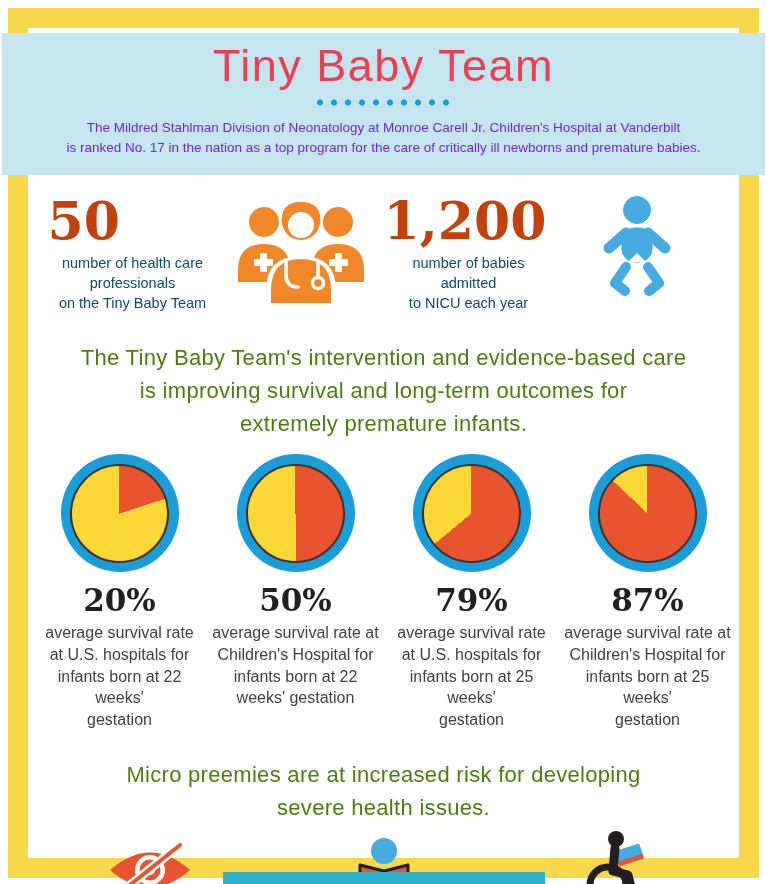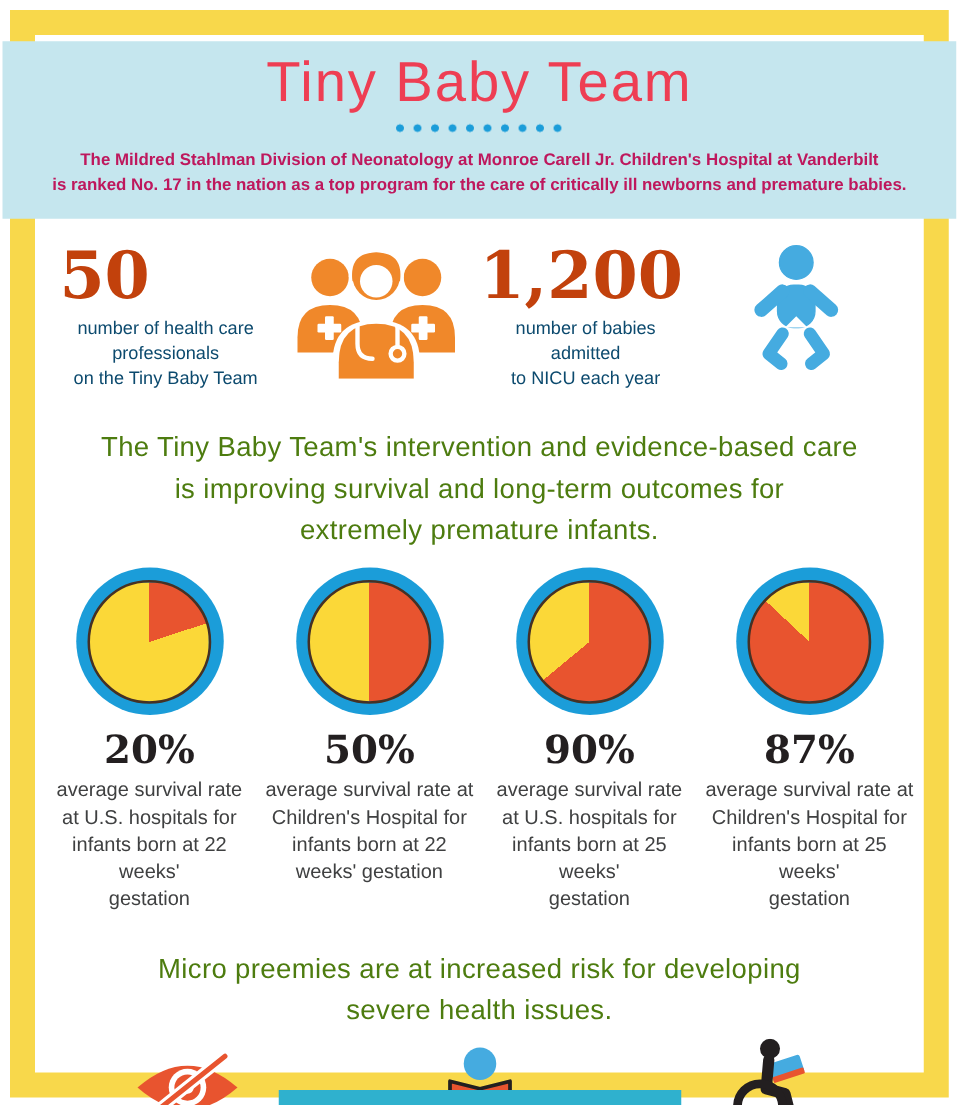--- a/index.html
+++ b/index.html
@@ -18,21 +18,21 @@
   }
   .title{
     font-size:45px;color:#ee3e53;letter-spacing:1.5px;line-height:1.1;font-weight:400;
   }
   .mini-dots{
     width:142px;height:7px;margin:8px auto 12px;
     background-image:radial-gradient(circle,#1b9dd9 0 2.9px,transparent 3.3px);
     background-size:14px 7px;background-repeat:repeat-x;background-position:left center;
   }
   .subtitle{
-    font-weight:bold;font-size:13.5px;color:#be185d;line-height:1.55;white-space:pre-line;
+    font-weight:normal;font-size:13.5px;color:#6d28d9;line-height:1.55;white-space:pre-line;
   }
   
   .stats-row{
     display:flex;width:672px;margin-top:20px;align-items:flex-start;
   }
   .stat-block{width:170px;text-align:left;}
   .big-num{
     font-family:"DejaVu Serif",serif;font-weight:bold;color:#c2410c;line-height:1;
   }
   .stat-block .big-num{font-size:52px;}
@@ -162,21 +162,21 @@
         <div class="pie-value">50%</div>
         <div class="pie-caption">average survival rate at
 Children's Hospital for
 infants born at 22
 weeks' gestation</div>
       </div>
       <div class="pie-cell">
         <div class="pie-ring">
             <div class="pie" style="background: conic-gradient(rgb(232, 84, 47) 0deg, rgb(232, 84, 47) 64%, rgb(251, 216, 56) 64%, rgb(251, 216, 56) 100%);"></div>
           </div>
-        <div class="pie-value">90%</div>
+        <div class="pie-value">79%</div>
         <div class="pie-caption">average survival rate
 at U.S. hospitals for
 infants born at 25 weeks'
 gestation</div>
       </div>
       <div class="pie-cell">
         <div class="pie-ring">
             <div class="pie" style="background: conic-gradient(rgb(232, 84, 47) 0deg, rgb(232, 84, 47) 87%, rgb(251, 216, 56) 87%, rgb(251, 216, 56) 100%);"></div>
           </div>
         <div class="pie-value">87%</div>

